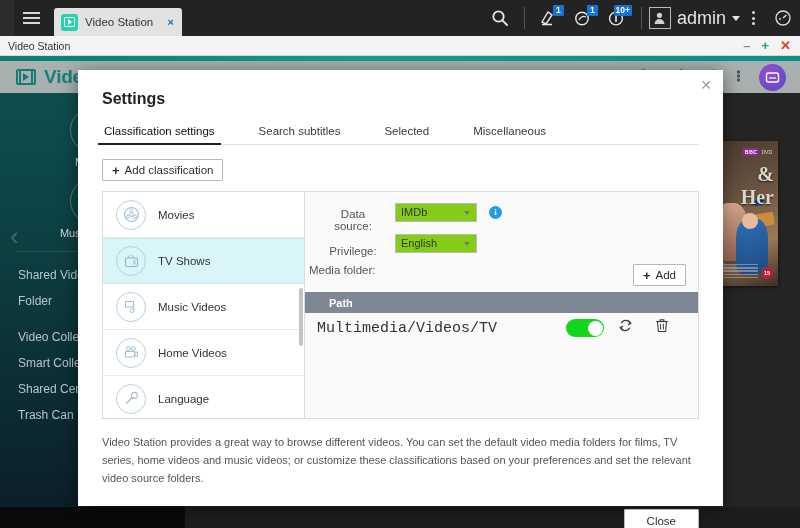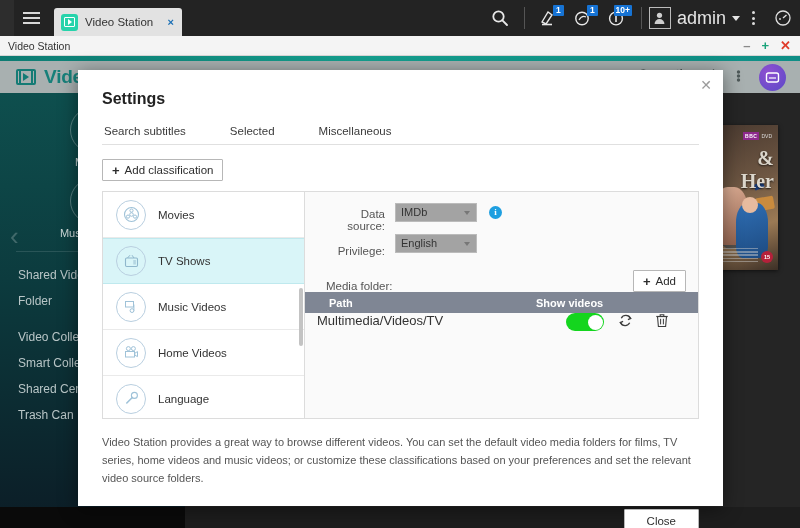--- a/index.html
+++ b/index.html
@@ -100,21 +100,21 @@
   .nav-circ { width:46px;height:46px;border-radius:50%;border:1.5px solid rgba(255,255,255,.3);
      display:flex;align-items:center;justify-content:center;}
   .nav-cat .t { font-size:11px; color:#cfd9d9; }
   .nav-arrow { position:absolute; left:10px; top:128px; font-size:26px; color:rgba(255,255,255,.22); }
   .nav-div { height:1px; background:rgba(255,255,255,.12); margin:12px 16px 10px; }
   .nav-link { font-size:12px; color:#b9c6c7; padding:6px 18px; }
   .nav-gap { height:10px; }
   .content { flex:1; background:#252525; position:relative; overflow:hidden; }
 
   .poster {
-    position:absolute; right:22px; top:32px; width:60px; height:145px; background:#2a221f;
+    position:absolute; right:22px; top:48px; width:60px; height:145px; background:#2a221f;
     overflow:hidden; box-shadow:0 1px 4px rgba(0,0,0,.6);
   }
   .poster .sky { position:absolute; inset:0;
      background: linear-gradient(160deg,#4a3a30 0%, #6d5642 40%, #9b7a55 70%, #3c2f26 100%); }
   .poster .bbc { position:absolute; top:7px; right:6px; display:flex; gap:2px; align-items:center; }
   .poster .bbc .b { background:#8d2a8d; color:#fff; font-size:5px; padding:1px 2px; font-weight:bold;
      letter-spacing:.5px; }
   .poster .bbc .d { color:#ddd; font-size:5px; }
   .poster .ttl { position:absolute; top:22px; left:3px; right:4px; color:#dcd7cc;
      font-size:20px; font-weight:bold; font-family:"Liberation Serif", serif; text-align:right;
@@ -173,40 +173,40 @@
      border-bottom:1px solid #eaeaea; cursor:pointer; }
   .citem:last-child { border-bottom:none; }
   .citem.sel { background:#d9f5f8; border-top:1px solid #bfe9ee; border-bottom:1px solid #bfe9ee; }
   .citem .circ { width:30px;height:30px;border-radius:50%;border:1.3px solid #b9cfe0;
      display:flex;align-items:center;justify-content:center;flex:0 0 30px; }
   .citem .nm { font-size:11.5px; color:#333; }
   .lscroll { position:absolute; right:1px; top:96px; width:4px; height:58px; background:#c3c3c3; border-radius:2px; }
 
   .rightpane { flex:1; border:1px solid #dcdcdc; border-left:none; background:#fafafa; position:relative; }
   .frow { display:flex; align-items:center; padding:0 16px; height:34px; }
-  .frow .lab { width:74px; text-align:right; font-size:11.5px; color:#555; padding-right:10px;margin-top:16px; }
+  .frow .lab { width:74px; text-align:center; font-size:11.5px; color:#555; padding-right:10px;margin-top:16px; }
   .sel-box {
-    width:82px; height:19px; border:1px solid #bbb; background:#a3a3a3; font-size:11px; color:#333;
+    width:82px; height:19px; border:1px solid #bbb; background:#84cc16; font-size:11px; color:#333;
     display:flex; align-items:center; padding:0 5px; position:relative; cursor:pointer;
   }
   .sel-box .cv { width:0;height:0;border-left:3.5px solid transparent;border-right:3.5px solid transparent;
      border-top:4.5px solid #777; position:absolute; right:6px; top:7px; }
   .infoic { width:13px;height:13px;border-radius:50%;background:#1e9fe0;color:#fff;font-size:9px;
      font-weight:bold; display:flex;align-items:center;justify-content:center; margin-left:12px;
      font-family:"Liberation Serif", serif; cursor:pointer; }
 
-  .mfrow { display:flex; align-items:flex-end; padding:4px 12px 0 21px; height:32px; }
+  .mfrow { display:flex; align-items:flex-start; padding:4px 12px 0 4px; height:32px; }
   .mfrow .lab { font-size:11.5px; color:#555; }
   .mfrow .addbtn { margin-left:auto; }
 
   .tblhead { display:flex; align-items:center; height:21px; background:#7f8694; color:#fff;
      font-size:11px; font-weight:bold; padding:0 12px; }
   .tblhead .c1 { flex:1;padding-left:12px; }
   .tblhead .c2 { width:150px; }
-  .tblrow { display:flex; align-items:flex-start; height:30px; padding:0 12px; font-size:13px; color:#333; }
+  .tblrow { display:flex; align-items:center; height:30px; padding:0 12px; font-size:15px; color:#333;font-family:Liberation Mono, monospace; }
   .tblrow .c1 { flex:1; }
   .tblrow .c2 { width:150px; display:flex; align-items:center; }
   .toggle { width:38px;height:18px;border-radius:9px;background:#14d51e;position:relative; cursor:pointer;
      margin-left:30px; }
   .toggle .knob { position:absolute; right:1.5px; top:1.5px; width:15px;height:15px;border-radius:50%;
      background:#fff; }
   .acts { display:flex; align-items:center; gap:22px; margin-left:14px; }
   .acts .ai { cursor:pointer; color:#3d3d3d; }
 
   .note { margin:14px 24px 0; font-size:11px; color:#555; line-height:1.65; }
@@ -401,20 +401,21 @@
     <div class="statusbar">
       <div class="left"></div>
     </div>
   </div>
 
   <div class="modal">
     <div class="modal-close">✕</div>
     <h1>Settings</h1>
 
     <div class="tabs">
+      <div class="tab active">Classification settings</div>
       <div class="tab">Search subtitles</div>
       <div class="tab">Selected</div>
       <div class="tab">Miscellaneous</div>
     </div>
 
     <div class="addbar">
       <div class="btn">
         <span class="plus">+</span>
         <span>Add classification</span>
       </div>
@@ -498,21 +499,20 @@
         <div class="mfrow">
           <span class="lab">Media folder:</span>
           <span class="addbtn btn">
             <span class="plus">+</span>
             <span>Add</span>
           </span>
         </div>
 
         <div class="tblhead">
           <span class="c1">Path</span>
-          <span class="c2">Show videos</span>
         </div>
         <div class="tblrow">
           <span class="c1">Multimedia/Videos/TV</span>
           <span class="c2">
             <span class="toggle">
                 <span class="knob"></span>
               </span>
             <span class="acts">
               <span class="ai">
                 <svg width="15" height="15" viewBox="0 0 15 15">

